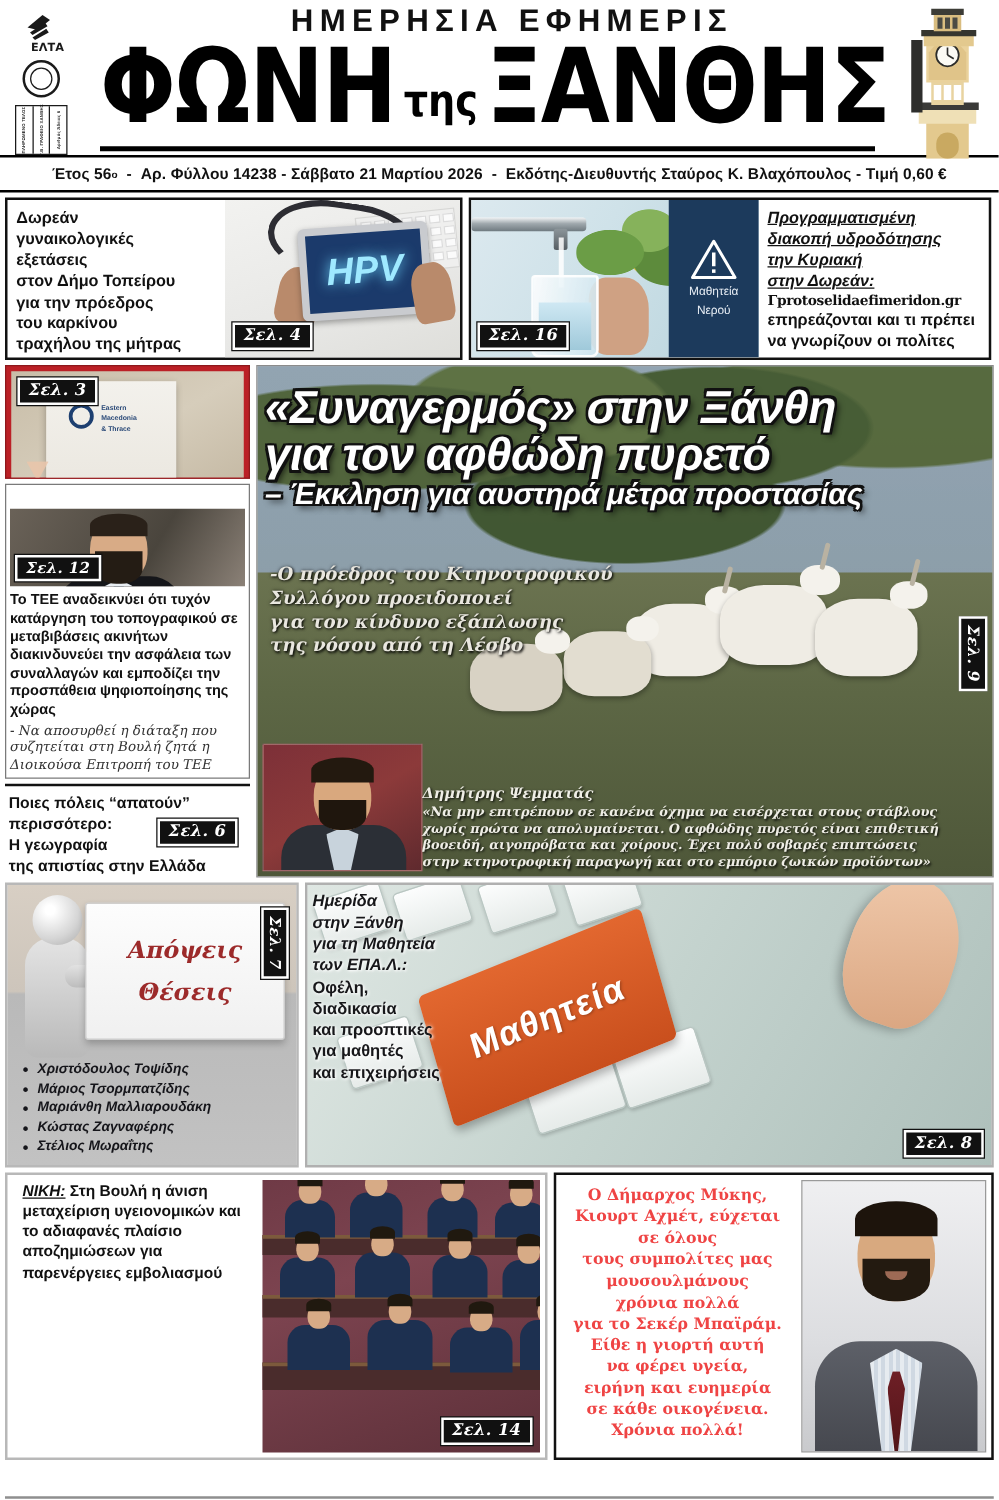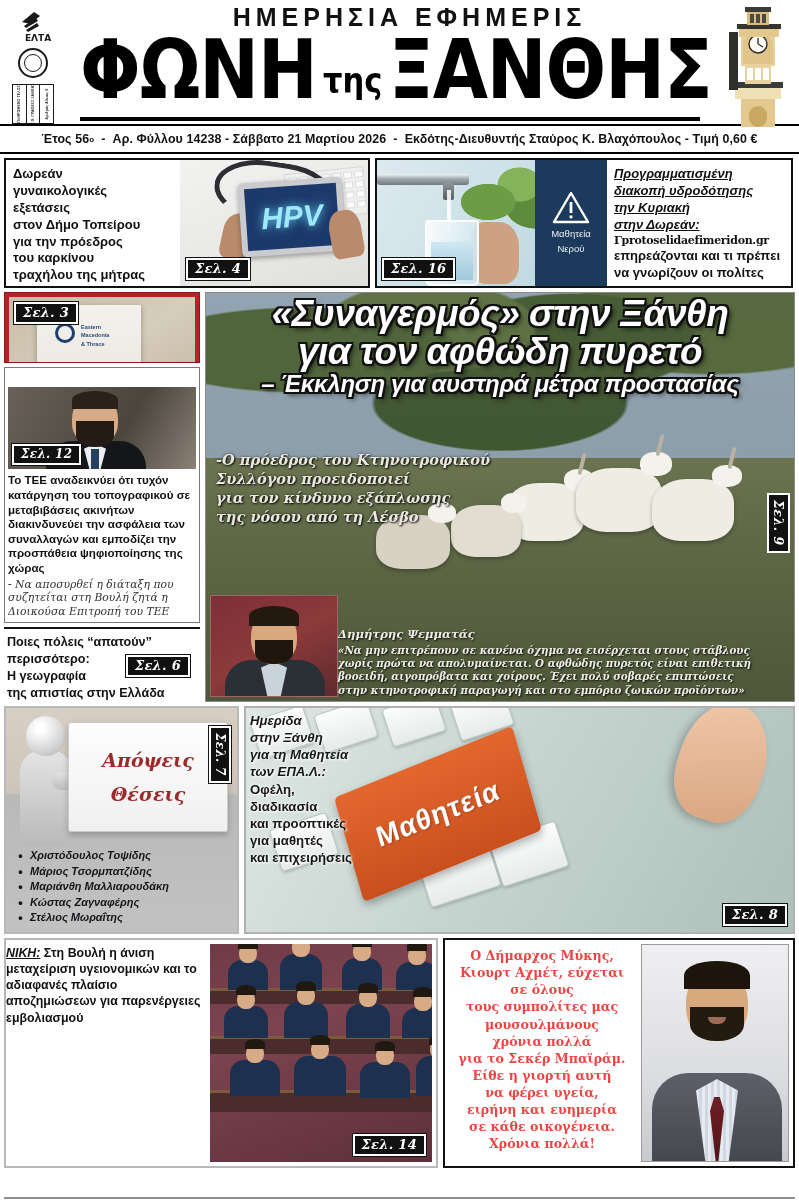--- a/index.html
+++ b/index.html
@@ -353,21 +353,21 @@
   }
 
   .teebox{
     border:1px solid #7a7a7a;
     padding:3px;
     height:auto;
     flex:1;
     display:flex;flex-direction:column;
   }
   .tee-photo{
-    position:relative;height:82px;width:100%;
+    position:relative;height:62px;width:100%;
     background:linear-gradient(120deg,#6a6258,#4a453d 60%,#8b8177);
     overflow:hidden;
     margin-top:16px;
   }
   .tee-face{
     position:absolute;left:64px;top:6px;width:46px;height:52px;
     background:#d8ab86;border-radius:50% 50% 42% 42%;
   }
   .tee-hair{
     position:absolute;left:64px;top:4px;width:46px;height:18px;
@@ -438,22 +438,22 @@
   }
   .goat .gh{
     position:absolute;background:#f4f2ec;border-radius:45%;
   }
   .goat .horn{
     position:absolute;width:4px;height:22px;background:#b9b2a2;border-radius:3px;
     transform:rotate(14deg);
   }
   .lead-title{
     position:absolute;
-    left:6px; right:6px; top:2px;
-    text-align:center;
+    left:6px; right:6px; top:14px;
+    text-align:left;
     font-family:"Liberation Sans", sans-serif;
     font-weight:bold;
     font-style:italic;
     color:#fff;
     text-shadow:
       2px 0 0 #111, -2px 0 0 #111, 0 2px 0 #111, 0 -2px 0 #111,
       2px 2px 0 #111, -2px -2px 0 #111, 2px -2px 0 #111, -2px 2px 0 #111,
       3px 3px 5px rgba(0,0,0,.7);
     line-height:1.02;
   }
@@ -630,21 +630,21 @@
   }
   .nikibox{
     width:434px;
     border:2px solid #b8b8b8;
     display:flex;
     background:#fff;
     overflow:hidden;
     position:relative;
   }
   .niki-text{
-    width:200px;padding:5px 0;
+    width:200px;padding:5px 12px;
   }
   .niki-head{
     font-size:12.4px;font-weight:bold;line-height:1.30;color:#111;
   }
   .niki-head .nk{ text-decoration:underline; font-style:italic;}
   .niki-sub{
     font-family:"DejaVu Serif", serif;
     font-style:italic;
     font-size:11px;line-height:1.30;color:#3a3a3a;margin-top:3px;
   }

